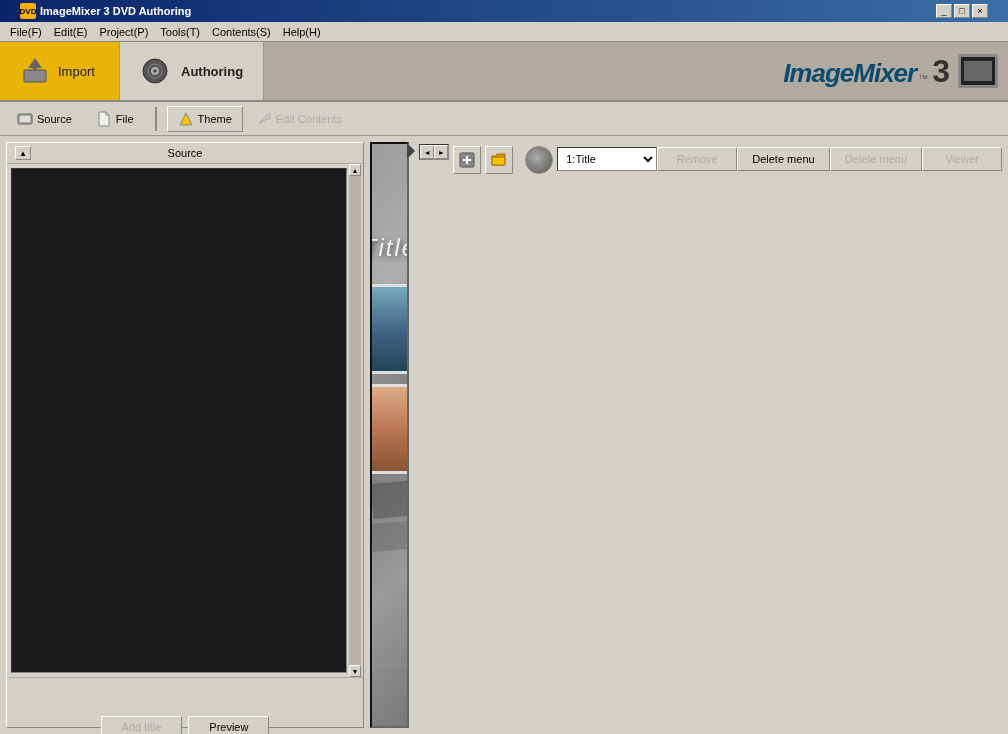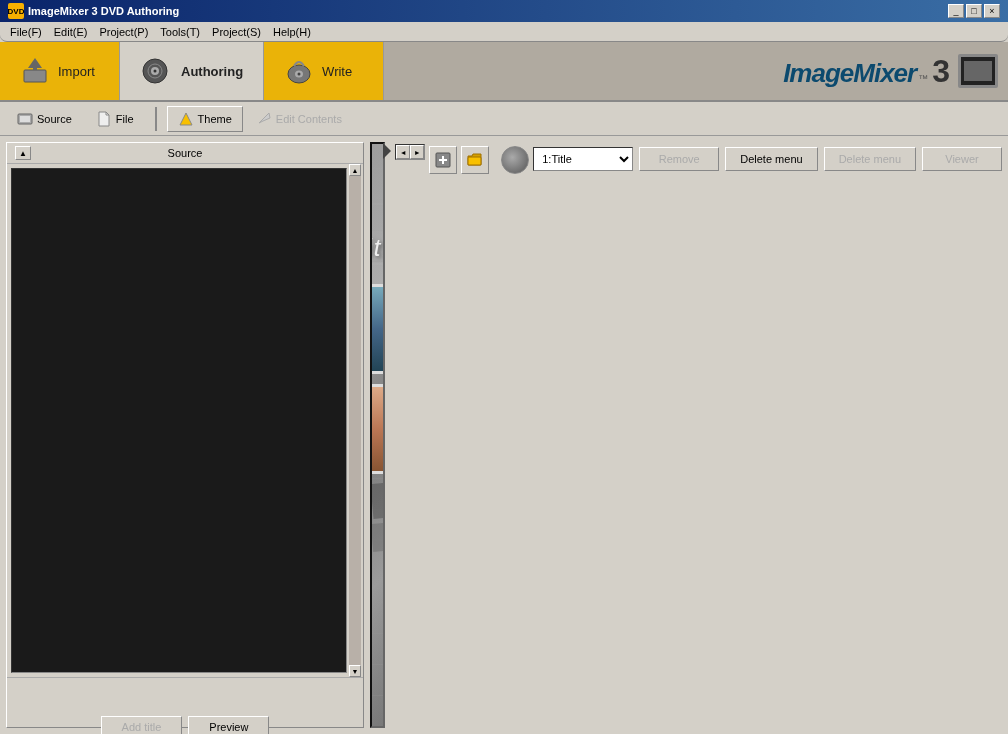--- a/index.html
+++ b/index.html
@@ -14,21 +14,21 @@
     }
 
     
     .title-bar {
       background: linear-gradient(to right, #0a246a, #3a6ea5);
       color: white;
       height: 22px;
       display: flex;
       align-items: center;
       justify-content: space-between;
-      padding: 0 8px;
+      padding: 0 20px;
       user-select: none;
     }
     .title-bar-text {
       display: flex;
       align-items: center;
       gap: 4px;
       font-size: 11px;
       font-weight: bold;
     }
     .title-bar-icon {
@@ -61,21 +61,20 @@
     }
 
     
     .menu-bar {
       background: #d4d0c8;
       height: 20px;
       display: flex;
       align-items: center;
       padding: 0 4px;
       border-bottom: 1px solid #888;
-      border-radius: 7px;
     }
     .menu-item {
       padding: 2px 6px;
       font-size: 11px;
       cursor: pointer;
       white-space: nowrap;
     }
 
     
     .window-content {
@@ -431,21 +430,21 @@
       display: flex;
       align-items: center;
       padding: 0 6px;
       font-size: 11px;
     }
 
     .bottom-action-bar {
       height: 34px;
       display: flex;
       align-items: center;
-      gap: 6px;
+      gap: 0;
     }
     .dropdown-select {
       padding: 3px 4px;
       background: #fff;
       border: 1px inset #888;
       font-size: 11px;
       height: 24px;
       min-width: 100px;
     }
     .action-btn {
@@ -478,21 +477,21 @@
     <div class="title-btn">□</div>
     <div class="title-btn">×</div>
   </div>
 </div>
 
 <div class="menu-bar">
   <span class="menu-item">File(F)</span>
   <span class="menu-item">Edit(E)</span>
   <span class="menu-item">Project(P)</span>
   <span class="menu-item">Tools(T)</span>
-  <span class="menu-item">Project(S)</span>
+  <span class="menu-item">Contents(S)</span>
   <span class="menu-item">Help(H)</span>
 </div>
 
 <div class="window-content">
 
   <div class="main-toolbar">
 
     <div class="toolbar-btn">
       <div class="toolbar-btn-icon">
 
@@ -511,32 +510,20 @@
         <svg width="30" height="30" viewBox="0 0 30 30">
           <ellipse cx="15" cy="15" rx="12" ry="12" fill="#555" stroke="#333" stroke-width="1"></ellipse>
           <ellipse cx="15" cy="15" rx="4" ry="4" fill="#aaa"></ellipse>
           <ellipse cx="15" cy="15" rx="1.5" ry="1.5" fill="#333"></ellipse>
           <ellipse cx="15" cy="15" rx="7" ry="7" fill="none" stroke="#888" stroke-width="1"></ellipse>
         </svg>
       </div>
       <span style="font-weight:bold;">Authoring</span>
     </div>
 
-    <div class="toolbar-btn">
-      <div class="toolbar-btn-icon">
-
-        <svg width="30" height="30" viewBox="0 0 30 30">
-          <ellipse cx="15" cy="18" rx="11" ry="9" fill="#777" stroke="#444" stroke-width="1"></ellipse>
-          <ellipse cx="15" cy="18" rx="4" ry="3.5" fill="#aaa"></ellipse>
-          <ellipse cx="15" cy="18" rx="1.5" ry="1.5" fill="#444"></ellipse>
-          <path d="M10,10 Q15,2 20,10" fill="none" stroke="#888" stroke-width="2"></path>
-        </svg>
-      </div>
-      <span>Write</span>
-    </div>
 
     <div class="toolbar-right">
       <div style="display:flex;align-items:baseline;gap:2px;">
         <span style="font-size:26px;font-weight:bold;font-style:italic;color:#0c4a6e;letter-spacing:-1px;">ImageMixer</span>
         <span style="font-size:10px;vertical-align:super;color:#555;">™</span>
         <span style="font-size:32px;font-weight:bold;color:#333;margin-left:2px;">3</span>
       </div>
 
       <div style="width:40px;height:34px;background:#222;border:3px solid #888;border-radius:2px;display:flex;align-items:center;justify-content:center;">
         <div style="width:28px;height:20px;background:#666;"></div>

